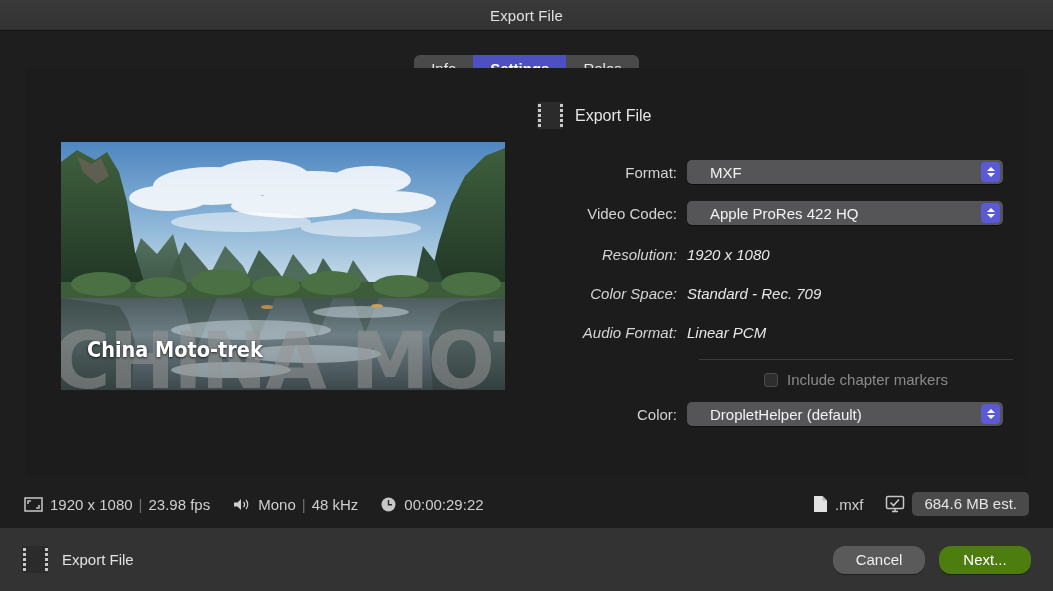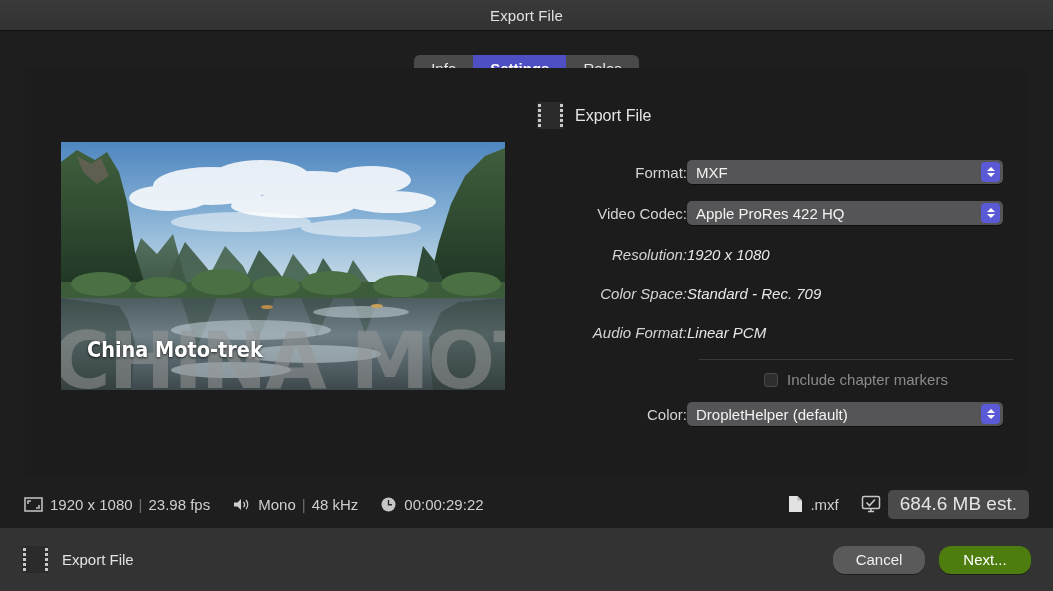--- a/index.html
+++ b/index.html
@@ -79,30 +79,30 @@
     border-radius: 1px;
   }
   .film .holes { position: absolute; top: 2px; bottom: 2px; width: 3px; display: flex; flex-direction: column; justify-content: space-between; }
   .film .holes.l { left: 0.5px; }
   .film .holes.r { right: 0.5px; }
   .film .holes i { display: block; width: 3px; height: 3px; background: #c9c9c9; }
 
   .row { display: flex; align-items: center; min-height: 24px; margin-bottom: 17px; }
   .row.tight { margin-bottom: 15px; font-style: italic; }
   .lbl {
-    width: 174px; text-align: right; 
+    width: 174px; text-align: right; padding-right: 10px;
     font-size: 15px; color: #d4d4d4; flex: none;
   }
   .val { font-size: 15px; color: #e8e8e8; }
 
   
   .popup {
     position: relative; width: 316px; height: 24px; background: #555557;
     border-radius: 5px; display: flex; align-items: center;
-    padding-left: 9px; box-shadow: 0 1px 0 rgba(0,0,0,.45);
+    padding-left: 23px; box-shadow: 0 1px 0 rgba(0,0,0,.45);
     cursor: default;
   }
   .popup .ptext { font-size: 15px; color: #f2f2f2; }
   .popup .chev {
     position: absolute; right: 3px; top: 2px; width: 19px; height: 20px;
     background: #5a5ad6; border-radius: 4px;
     display: flex; flex-direction: column; align-items: center; justify-content: center;
     gap: 2px;
   }
   .popup .chev span {
@@ -127,21 +127,21 @@
     display: flex; align-items: center; padding: 0 24px;
     font-size: 15px; color: #cfcfcf;
   }
   .status .grp { display: flex; align-items: center; }
   .status .sep { color: #6e6e6e; margin: 0 6px; }
   .gap { width: 22px; }
   .spacer { flex: 1; }
   .ico { display: inline-flex; align-items: center; margin-right: 7px; flex: none; }
   .sizebadge {
     background: #4a4a4a; border-radius: 5px; padding: 3px 12px 4px;
-    font-size: 19px; color: #e4e4e4;
+    font-size: 15px; color: #e4e4e4;
   }
 
   
   .footer {
     position: absolute; left: 0; top: 528px; width: 1053px; height: 63px;
     background: #333333; display: flex; align-items: center; padding: 0 22px;
   }
   .footer-label { font-size: 15px; color: #e2e2e2; margin-left: 14px; }
   .btn {
     min-width: 92px; height: 28px; border-radius: 12px; border: none;

